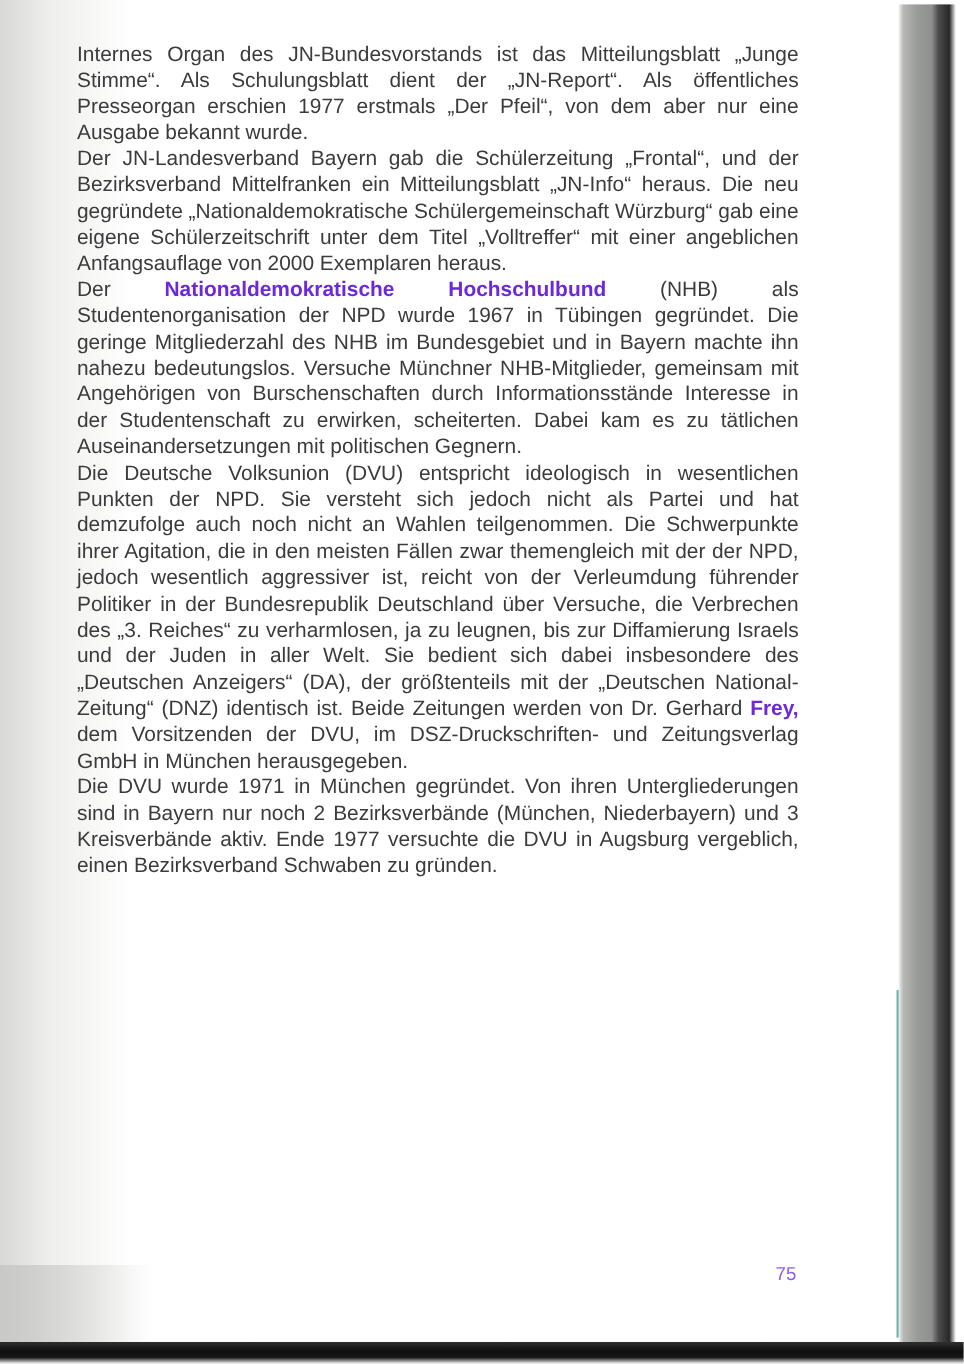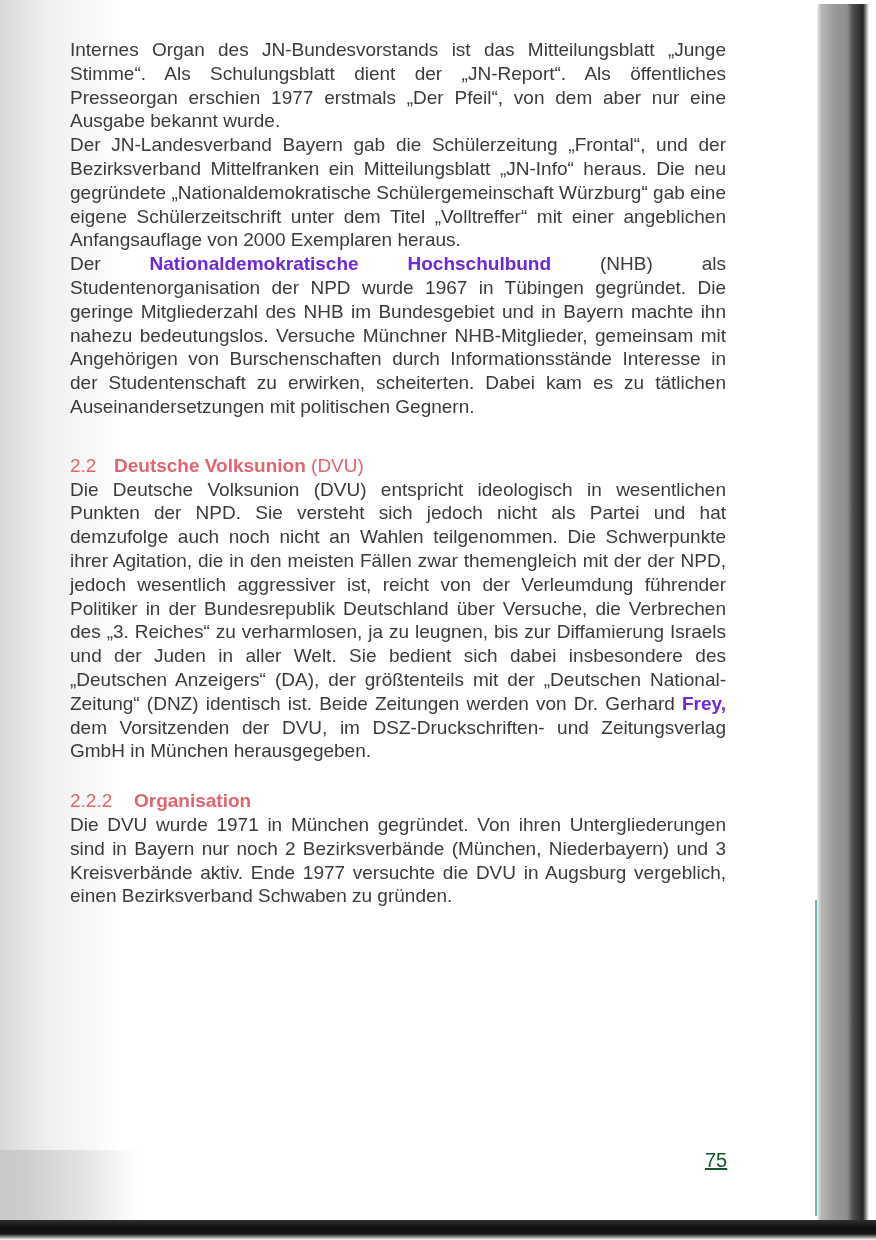--- a/index.html
+++ b/index.html
@@ -42,38 +42,36 @@
     .heading .title { font-weight: bold; }
     .heading .abbr { font-weight: normal; }
     .h2 { margin-top: 35px; }
     .h2 .num { width: 44px; }
     .h3 { margin-top: 23px; }
     .h3 .num { width: 64px; }
     .h3b { margin-top: 26px; }
     .h3b .num { width: 64px; }
     .page-number {
       position: absolute; left: 705px; top: 1149px;
-      font-size: 20px; color: #14532d; text-decoration: underline;
+      font-size: 17px; color: #8b5cf6;
     }
   </style>
 </head>
 <body>
 
 <div class="page-shade-left"></div>
 <div class="page-shade-bottomleft"></div>
 <div class="spine"></div>
 <div class="spine-edge"></div>
 <div class="bottom-edge"></div>
 
 <div class="content">
   <p>Internes Organ des JN-Bundesvorstands ist das Mitteilungsblatt „Junge Stimme“. Als Schulungsblatt dient der „JN-Report“. Als öffentliches Presseorgan erschien 1977 erstmals „Der Pfeil“, von dem aber nur eine Ausgabe bekannt wurde.</p>
   <p>Der JN-Landesverband Bayern gab die Schülerzeitung „Frontal“, und der Bezirksverband Mittelfranken ein Mitteilungsblatt „JN-Info“ heraus. Die neu gegründete „Nationaldemokratische Schülergemeinschaft Würzburg“ gab eine eigene Schülerzeitschrift unter dem Titel „Volltreffer“ mit einer angeblichen Anfangsauflage von 2000 Exemplaren heraus.</p>
   <p><span>Der </span><b>Nationaldemokratische Hochschulbund</b><span> (NHB) als Studentenorganisation der NPD wurde 1967 in Tübingen gegründet. Die geringe Mitgliederzahl des NHB im Bundesgebiet und in Bayern machte ihn nahezu bedeutungslos. Versuche Münchner NHB-Mitglieder, gemeinsam mit Angehörigen von Burschenschaften durch Informationsstände Interesse in der Studentenschaft zu erwirken, scheiterten. Dabei kam es zu tätlichen Auseinandersetzungen mit politischen Gegnern.</span></p>
 
-  <h2 class="heading h2"><span class="num">2.2</span><span class="title">Deutsche Volksunion</span><span class="abbr"> (DVU)</span></h2>
 
   <p><span>Die Deutsche Volksunion (DVU) entspricht ideologisch in wesentlichen Punkten der NPD. Sie versteht sich jedoch nicht als Partei und hat demzufolge auch noch nicht an Wahlen teilgenommen. Die Schwerpunkte ihrer Agitation, die in den meisten Fällen zwar themengleich mit der der NPD, jedoch wesentlich aggressiver ist, reicht von der Verleumdung führender Politiker in der Bundesrepublik Deutschland über Versuche, die Verbrechen des „3. Reiches“ zu verharmlosen, ja zu leugnen, bis zur Diffamierung Israels und der Juden in aller Welt. Sie bedient sich dabei insbesondere des „Deutschen Anzeigers“ (DA), der größtenteils mit der „Deutschen National-Zeitung“ (DNZ) identisch ist. Beide Zeitungen werden von Dr. Gerhard </span><b>Frey,</b><span> dem Vorsitzenden der DVU, im DSZ-Druckschriften- und Zeitungsverlag GmbH in München herausgegeben.</span></p>
 
-  <h3 class="heading h3b"><span class="num">2.2.2</span><span class="title">Organisation</span></h3>
   <p>Die DVU wurde 1971 in München gegründet. Von ihren Untergliederungen sind in Bayern nur noch 2 Bezirksverbände (München, Niederbayern) und 3 Kreisverbände aktiv. Ende 1977 versuchte die DVU in Augsburg vergeblich, einen Bezirksverband Schwaben zu gründen.</p>
 </div>
 
 <div class="page-number">75</div>
 
 </body></html>

